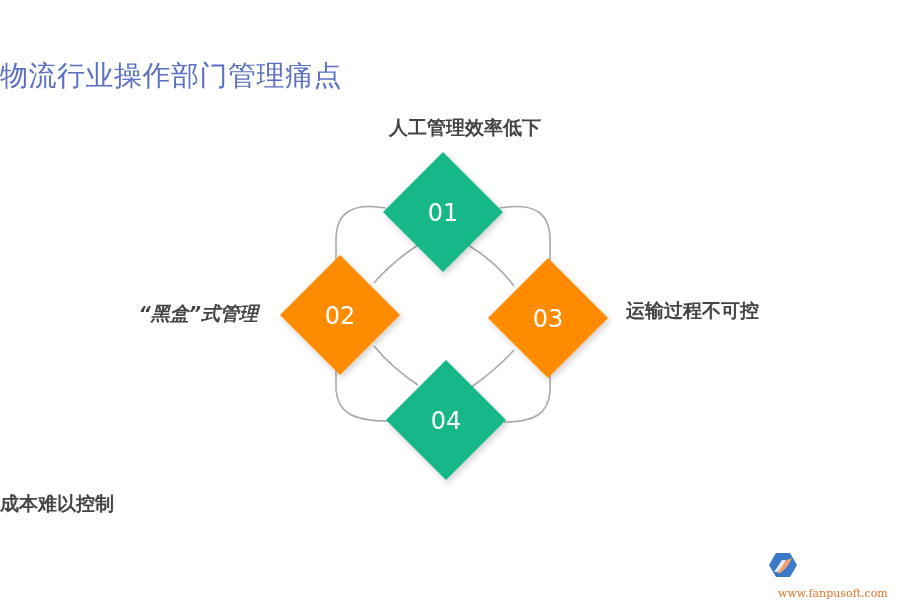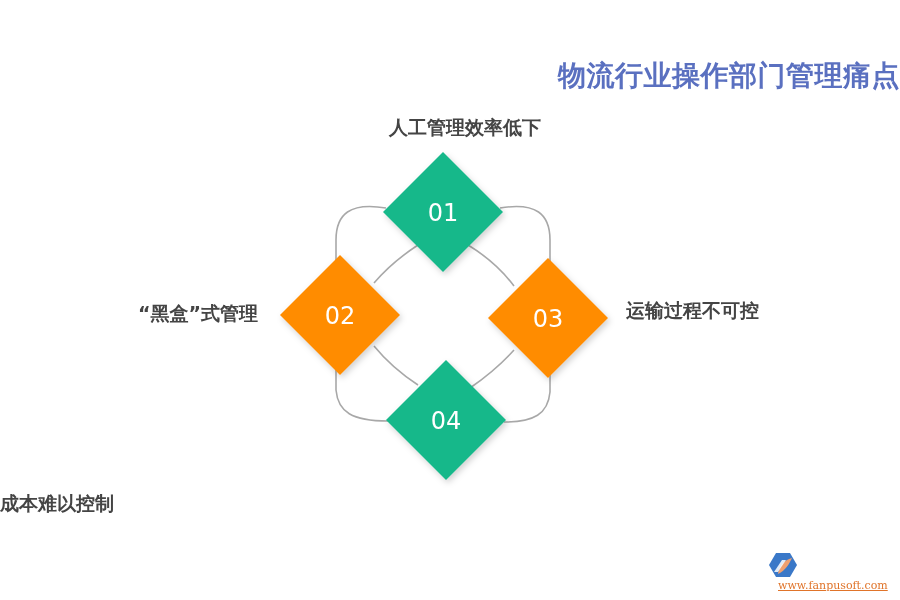--- a/index.html
+++ b/index.html
@@ -1,29 +1,29 @@
 <!DOCTYPE html>
 <html><head>
   <meta charset="utf-8">
   <style>
     html, body { margin: 0; padding: 0; background: #ffffff; }
     body { width: 900px; height: 600px; position: relative; overflow: hidden;
            font-family: "DejaVu Sans", "Liberation Sans", sans-serif; }
-    .title { position: absolute; left: 0; width: 900px; top: 57px; text-align: right;
-             font-size: 28px; font-weight: bold; color: #5A70C0; letter-spacing: 0.5px; }
+    .title { position: absolute; left: 0; width: 900px; top: 57px; text-align: left;
+             font-size: 28px; font-weight: normal; color: #5A70C0; letter-spacing: 0.5px; }
     .label { position: absolute; font-size: 19px; font-weight: bold; color: #444444; white-space: nowrap; }
     .lbl-top { left: 0; width: 900px; top: 115px; text-align: center; padding-left: 15px; }
-    .lbl-left { right: 642px; top: 301px; text-align: right; }
+    .lbl-left { right: 642px; top: 301px; text-align: right; font-style: italic; }
     .lbl-right { left: 614px; top: 298px; margin-left: 12px; }
     .lbl-bottom { left: 0; width: 900px; top: 491px; text-align: left; }
     svg.diagram { position: absolute; left: 0; top: 0; }
     .num { font-family: "DejaVu Sans", "Liberation Sans", sans-serif; font-size: 24px; fill: #ffffff; }
     .logo { position: absolute; left: 766px; top: 551px; width: 130px; height: 45px; }
     .logo-name { position: absolute; left: 34px; top: 0px; font-size: 21px; color: #3A78C8; font-weight: bold; letter-spacing: 1px; white-space: nowrap; }
-    .logo-url { position: absolute; left: 12px; top: 28px; font-size: 11px; color: #E0742A; font-family: "DejaVu Serif", "Liberation Serif", serif; white-space: nowrap; text-decoration: underline; }
+    .logo-url { position: absolute; left: 12px; top: 36px; font-size: 11px; color: #E0742A; font-family: "DejaVu Serif", "Liberation Serif", serif; white-space: nowrap; }
   </style>
 </head>
 <body>
 
 <div class="title">物流行业操作部门管理痛点</div>
 
 <div class="label lbl-top">人工管理效率低下</div>
 <div class="label lbl-left">“黑盒”式管理</div>
 <div class="label lbl-right">运输过程不可控</div>
 <div class="label lbl-bottom">成本难以控制</div>

